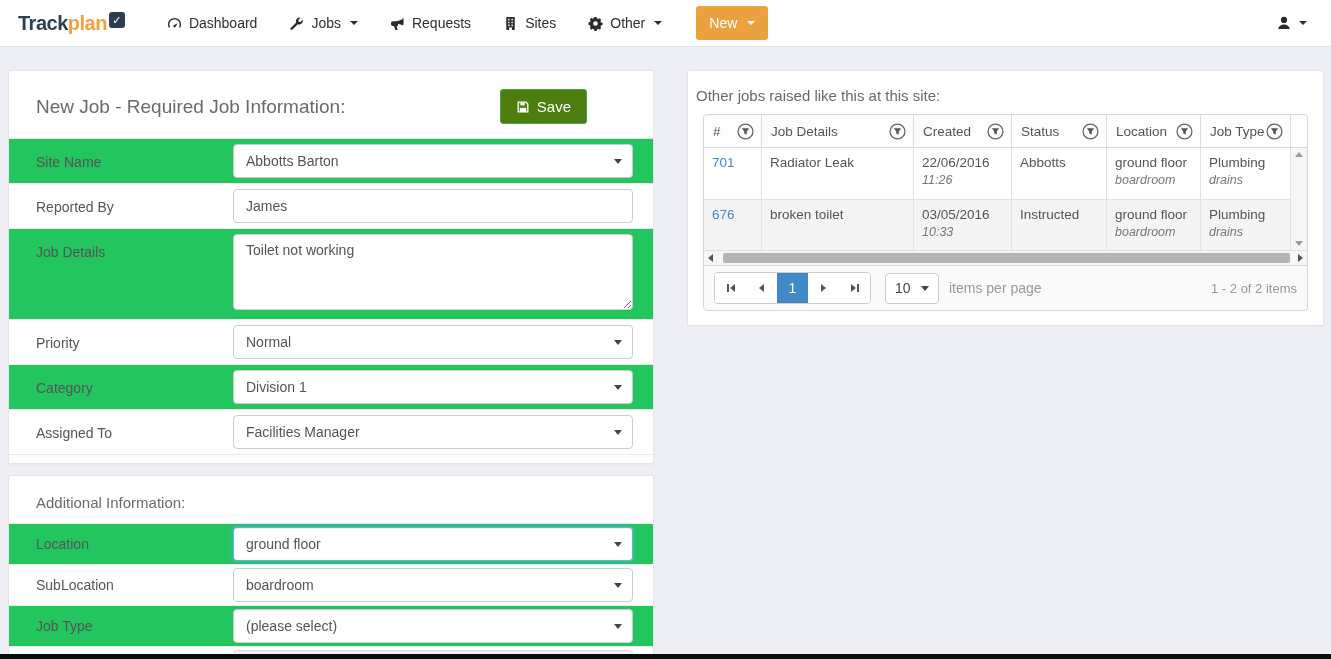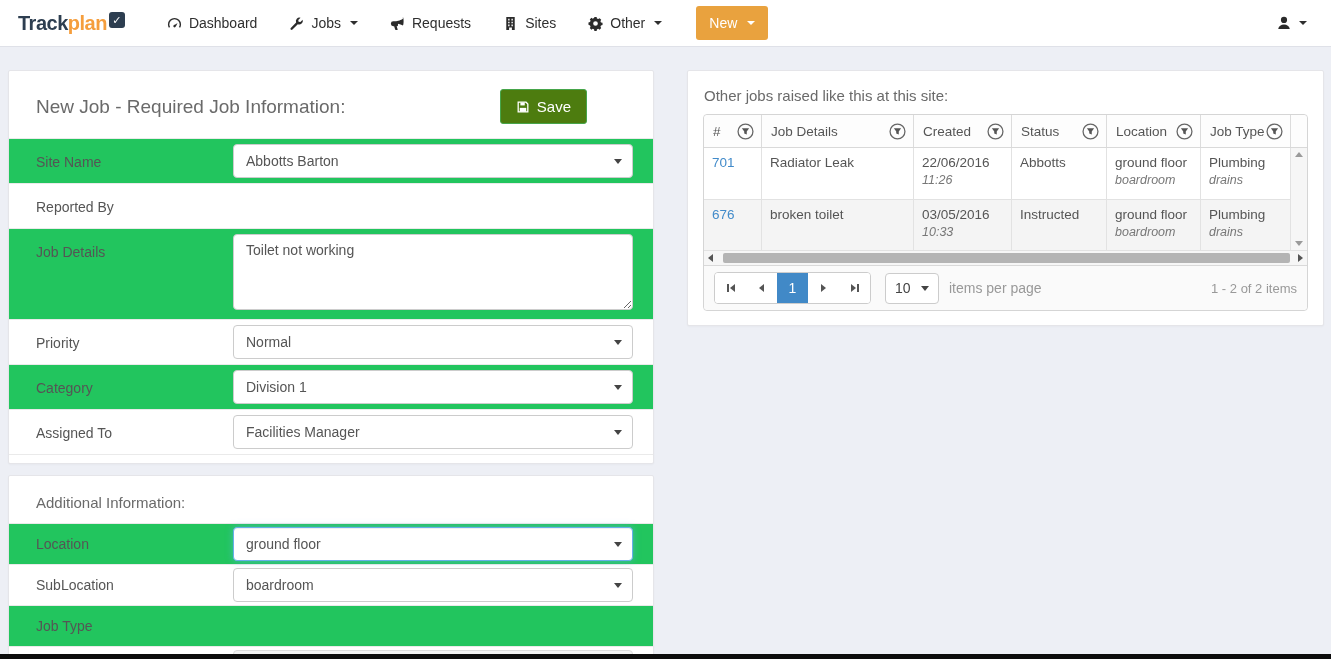--- a/index.html
+++ b/index.html
@@ -267,20 +267,23 @@
   <div class="form-rows">
     <div class="frow alt">
       <div class="flabel">Site Name</div>
       <div class="fctrl">
         <select><option>Abbotts Barton</option></select>
         <span class="selcaret"></span>
       </div>
     </div>
     <div class="frow">
       <div class="flabel">Reported By</div>
+      <div class="fctrl">
+        <input type="text" value="James" style="">
+      </div>
     </div>
     <div class="frow alt tall">
       <div class="flabel">Job Details</div>
       <div class="fctrl">
         <textarea style="">Toilet not working</textarea>
       </div>
     </div>
     <div class="frow">
       <div class="flabel">Priority</div>
       <div class="fctrl">
@@ -319,32 +322,36 @@
     </div>
     <div class="frow slim">
       <div class="flabel">SubLocation</div>
       <div class="fctrl">
         <select><option>boardroom</option></select>
         <span class="selcaret"></span>
       </div>
     </div>
     <div class="frow alt slim">
       <div class="flabel">Job Type</div>
+      <div class="fctrl">
+        <select><option>(please select)</option></select>
+        <span class="selcaret"></span>
+      </div>
     </div>
     <div class="frow slim">
       <div class="flabel">Sub Type</div>
       <div class="fctrl">
         <select disabled=""><option></option></select>
       </div>
     </div>
   </div>
 </div>
 
 <div class="panel" id="panel-otherjobs">
-  <div class="panel-head" style="padding: 16px 16px 10px; text-align: right;">
+  <div class="panel-head" style="padding: 16px 8px 10px; text-align: right;">
     <div class="panel-subtitle">Other jobs raised like this at this site:</div>
   </div>
 
   <div class="grid-wrap">
 
     <div class="g-header">
       <div class="g-hcell c-id">
         <span>#</span>
         <span class="filter-btn">
             <svg width="17" height="17" viewBox="0 0 16 16">

